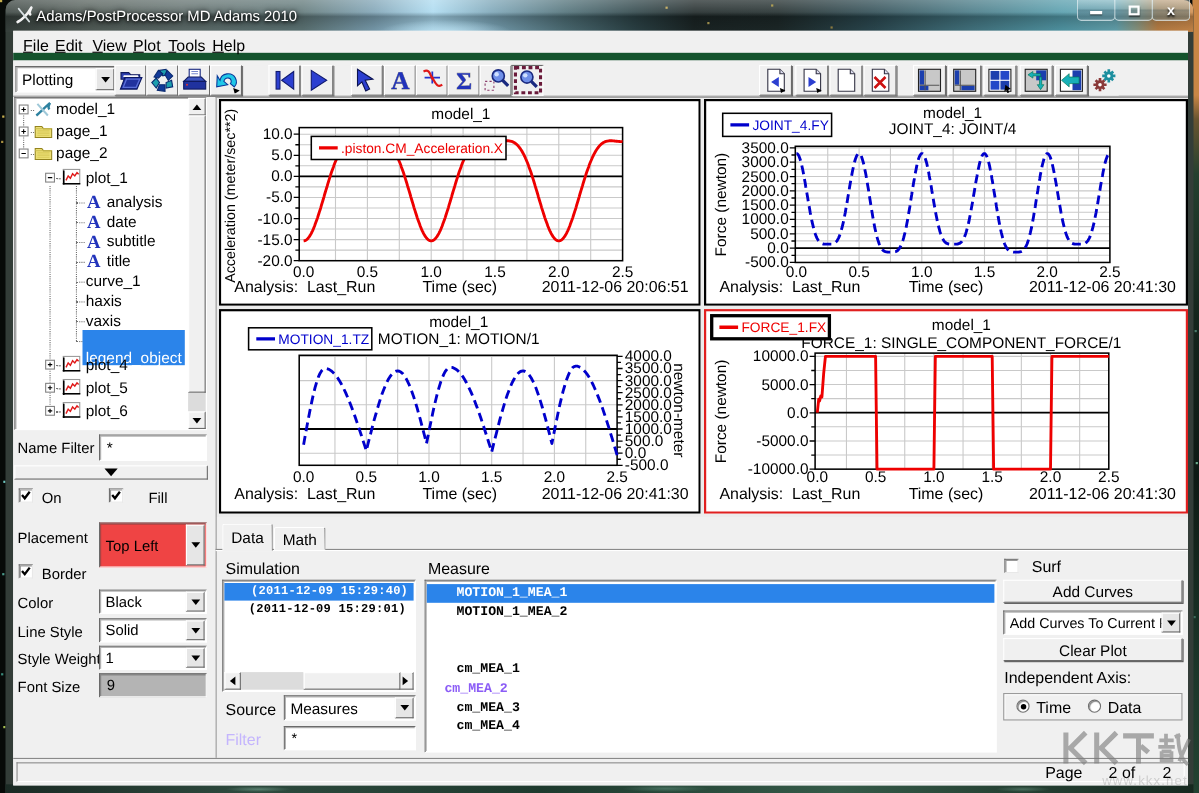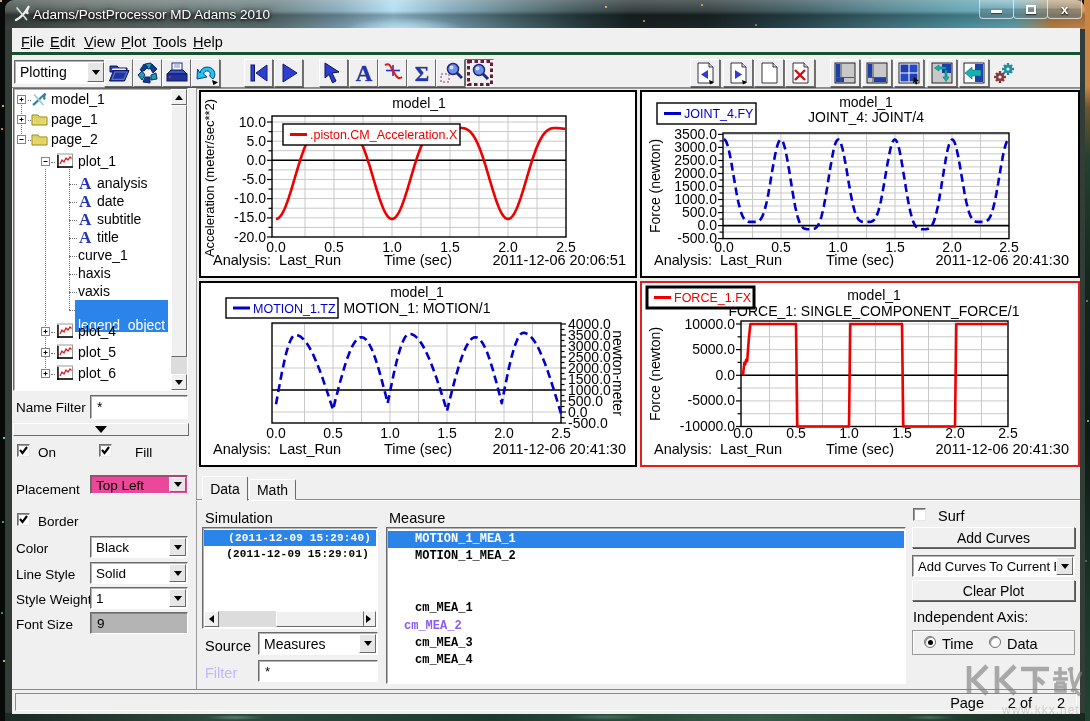--- a/index.html
+++ b/index.html
@@ -24,21 +24,21 @@
       <div style="width:11px;height:3px;background:#fff;box-shadow:0 1px 1px #0008;margin-top:4px"></div>
     </div>
     <div style="position:absolute;left:34px;top:0px;width:35px;height:19px;background:linear-gradient(#cfe4ea66,#7fa5b266 45%,#4c6f7d88 50%,#6d95a466);border:1px solid #e8f2f5aa;border-top:none;border-radius:0 0 4px 4px;display:flex;align-items:center;justify-content:center">
       <div style="width:10px;height:9px;border:2px solid #fff;box-shadow:0 1px 1px #0008;margin-top:1px"></div>
     </div>
     <div style="position:absolute;left:68px;top:0px;width:35px;height:19px;background:linear-gradient(#cfe4ea66,#7fa5b266 45%,#4c6f7d88 50%,#6d95a466);border:1px solid #e8f2f5aa;border-top:none;border-radius:0 0 4px 4px;display:flex;align-items:center;justify-content:center">
       <div style="color:#fff;font-size:13px;font-weight:bold;text-shadow:0 1px 2px #000;margin-top:0px">x</div>
     </div>
   </div>
 <div style="position:absolute;left:12px;top:28px;width:1068px;height:686px;background:#f0f0f0"></div>
-<div style="position:absolute;left:12px;top:28px;width:1068px;height:27px;background:#f0f0f0;border-bottom:3px solid #14532d">
+<div style="position:absolute;left:12px;top:28px;width:1068px;height:27px;background:#f0f0f0;border-bottom:7px solid #14532d">
     <div style="position:absolute;left:9px;top:6px;font-size:14.5px"><u>F</u>ile</div>
     <div style="position:absolute;left:38px;top:6px;font-size:14.5px"><u>E</u>dit</div>
     <div style="position:absolute;left:72px;top:6px;font-size:14.5px"><u>V</u>iew</div>
     <div style="position:absolute;left:109px;top:6px;font-size:14.5px"><u>P</u>lot</div>
     <div style="position:absolute;left:141px;top:6px;font-size:14.5px"><u>T</u>ools</div>
     <div style="position:absolute;left:181px;top:6px;font-size:14.5px"><u>H</u>elp</div>
   </div>
 <div style="position:absolute;left:12px;top:55px;width:1068px;height:33px;background:#f0f0f0;border-bottom:1px solid #8a8a8a"></div>
 <div style="position:absolute;left:14px;top:60px;width:92px;height:24px;background:#fff;border:1px solid;border-color:#6a6a6a #ffffff #ffffff #6a6a6a;box-shadow:inset 1px 1px 0 #40404066;">
     <div style="position:absolute;left:5px;top:50%;transform:translateY(-50%);font-size:14px;white-space:nowrap;overflow:hidden;max-width:64px">Plotting</div>
@@ -351,21 +351,21 @@
     </svg>
   </div>
 <div style="position:absolute;left:38px;top:445px;font-size:13.5px;color:#000;white-space:nowrap;">On</div>
 <div style="position:absolute;left:99px;top:444px;width:13px;height:13px;background:#fff;border:1px solid;border-color:#707070 #e8e8e8 #e8e8e8 #707070;box-shadow:inset 1px 1px 0 #40404088;display:flex;align-items:center;justify-content:center">
     <svg width="11" height="11" viewBox="0 0 11 11">
       <path d="M2 5 L4.5 8 L9 2" stroke="#000" stroke-width="2.1" fill="none"></path>
     </svg>
   </div>
 <div style="position:absolute;left:135px;top:445px;font-size:13.5px;color:#000;white-space:nowrap;">Fill</div>
 <div style="position:absolute;left:16px;top:482px;font-size:13.5px;color:#000;white-space:nowrap;">Placement</div>
-<div style="position:absolute;left:90px;top:475px;width:98px;height:19px;background:#ec4899;border:1px solid;border-color:#6a6a6a #ffffff #ffffff #6a6a6a;box-shadow:inset 1px 1px 0 #40404066;">
+<div style="position:absolute;left:90px;top:475px;width:98px;height:41px;background:#ef4444;border:1px solid;border-color:#6a6a6a #ffffff #ffffff #6a6a6a;box-shadow:inset 1px 1px 0 #40404066;">
     <div style="position:absolute;left:5px;top:50%;transform:translateY(-50%);font-size:13.5px;white-space:nowrap;overflow:hidden;max-width:76px">Top Left</div>
     <div style="position:absolute;right:1px;top:1px;bottom:1px;width:17px;background:#e6e6e6;border:1px solid;border-color:#ffffff #6a6a6a #6a6a6a #ffffff;display:flex;align-items:center;justify-content:center">
       <div style="width:0;height:0;border-left:4px solid transparent;border-right:4px solid transparent;border-top:5px solid #000"></div>
     </div>
   </div>
 <div style="position:absolute;left:17px;top:513px;width:13px;height:13px;background:#fff;border:1px solid;border-color:#707070 #e8e8e8 #e8e8e8 #707070;box-shadow:inset 1px 1px 0 #40404088;display:flex;align-items:center;justify-content:center">
     <svg width="11" height="11" viewBox="0 0 11 11">
       <path d="M2 5 L4.5 8 L9 2" stroke="#000" stroke-width="2.1" fill="none"></path>
     </svg>
   </div>

